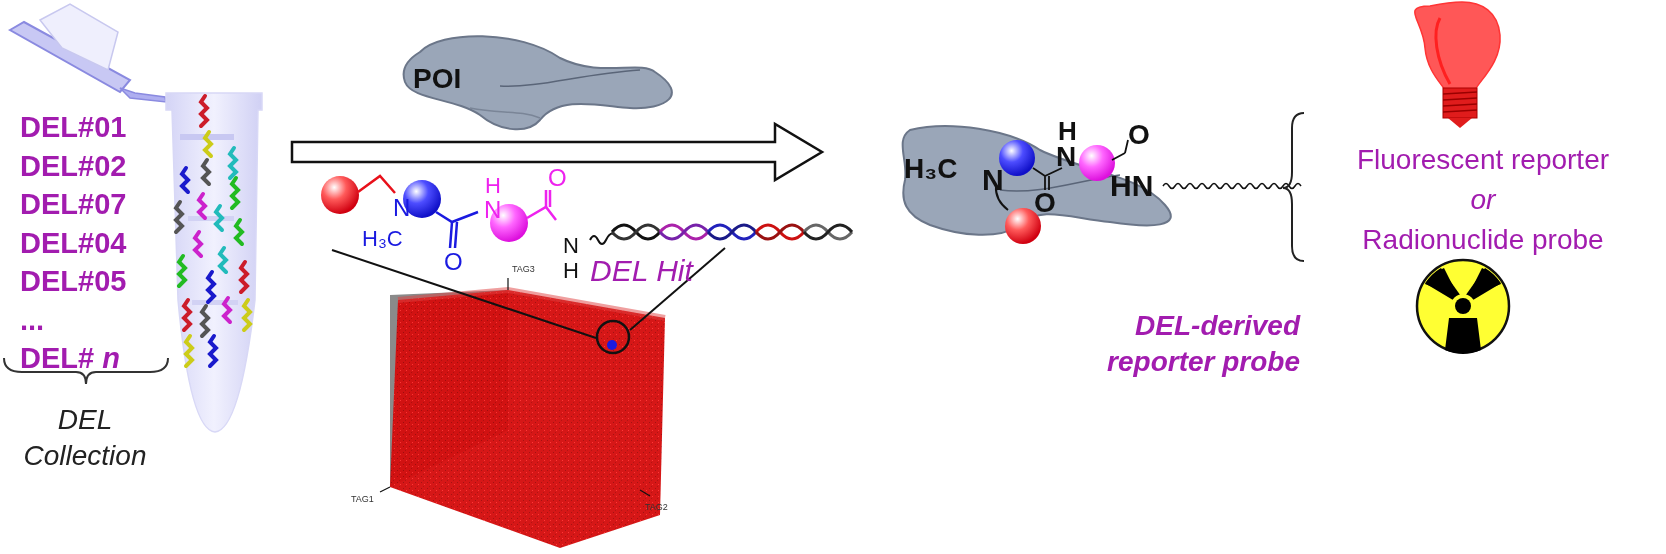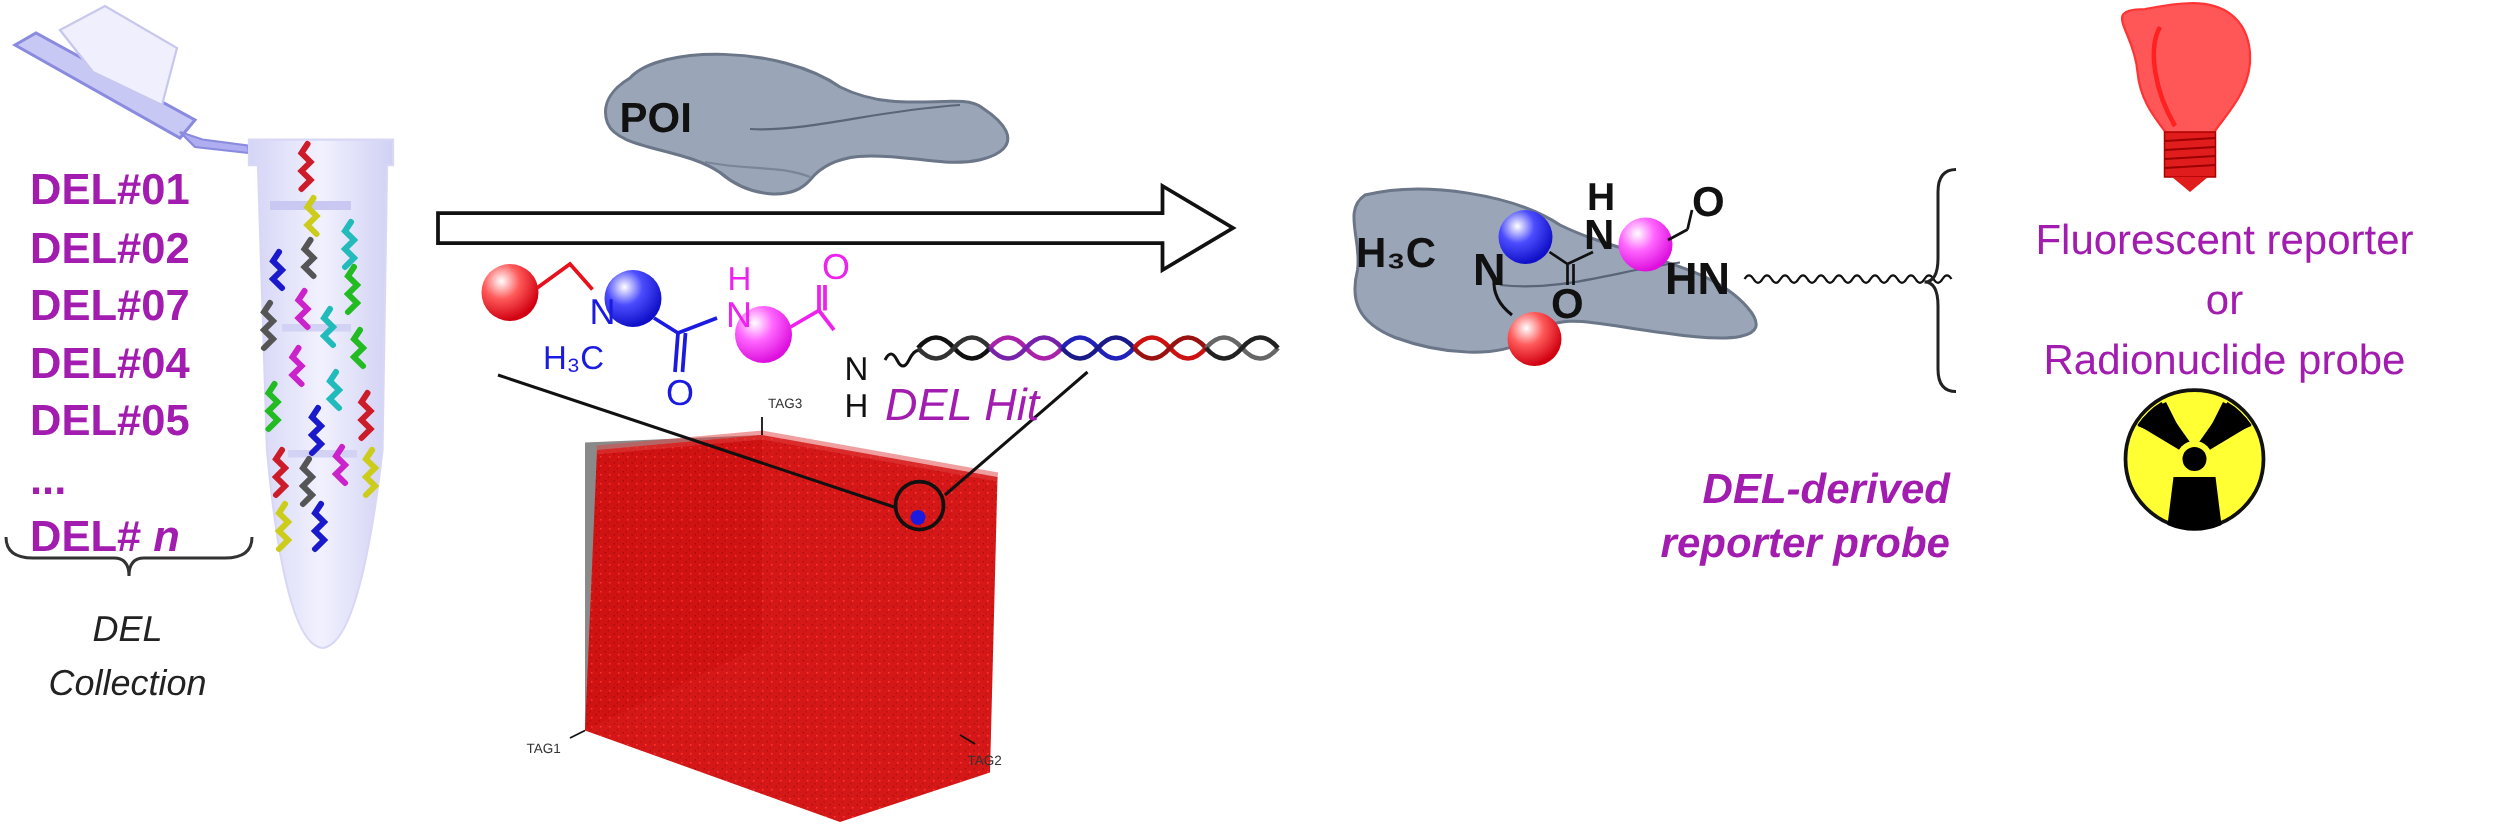--- a/index.html
+++ b/index.html
@@ -2,24 +2,24 @@
 <html><head>
 <meta charset="utf-8">
 <style>
   html, body { margin: 0; padding: 0; background: #ffffff; }
   body { width: 1666px; height: 554px; position: relative; overflow: hidden; font-family: "Liberation Sans", sans-serif; }
   svg { position: absolute; left: 0; top: 0; }
   .t { font-family: "Liberation Sans", sans-serif; }
   .html-label { position: absolute; color: #a21caf; font-family: "Liberation Sans", sans-serif; }
   .del-list { left: 20px; top: 108px; font-weight: bold; font-size: 29px; line-height: 38.5px; }
   .del-list div { white-space: nowrap; }
-  .collection { left: 0px; top: 402px; width: 170px; text-align: center; font-style: italic; font-size: 24px; line-height: 36px; color: #222; }
+  .collection { left: 0px; top: 402px; width: 170px; text-align: center; font-style: italic; font-size: 28px; line-height: 36px; color: #222; }
   .probe-caption { left: 1000px; top: 308px; width: 300px; text-align: right; font-style: italic; font-weight: bold; font-size: 28px; line-height: 36px; }
   .options { left: 1300px; top: 112px; width: 366px; text-align: center; font-size: 28px; line-height: 40px; margin-top: 28px; }
-  .options .or { }
+  .options .or { font-style: italic; }
   .del-hit { left: 590px; top: 254px; font-style: italic; font-size: 30px; }
 </style>
 </head>
 <body>
 
 <svg width="1666" height="554" viewBox="0 0 1666 554">
   <defs>
     <radialGradient id="gRed" cx="35%" cy="30%" r="70%">
       <stop offset="0%" stop-color="#ffffff"></stop>
         <stop offset="45%" stop-color="#ff5a5a"></stop>

